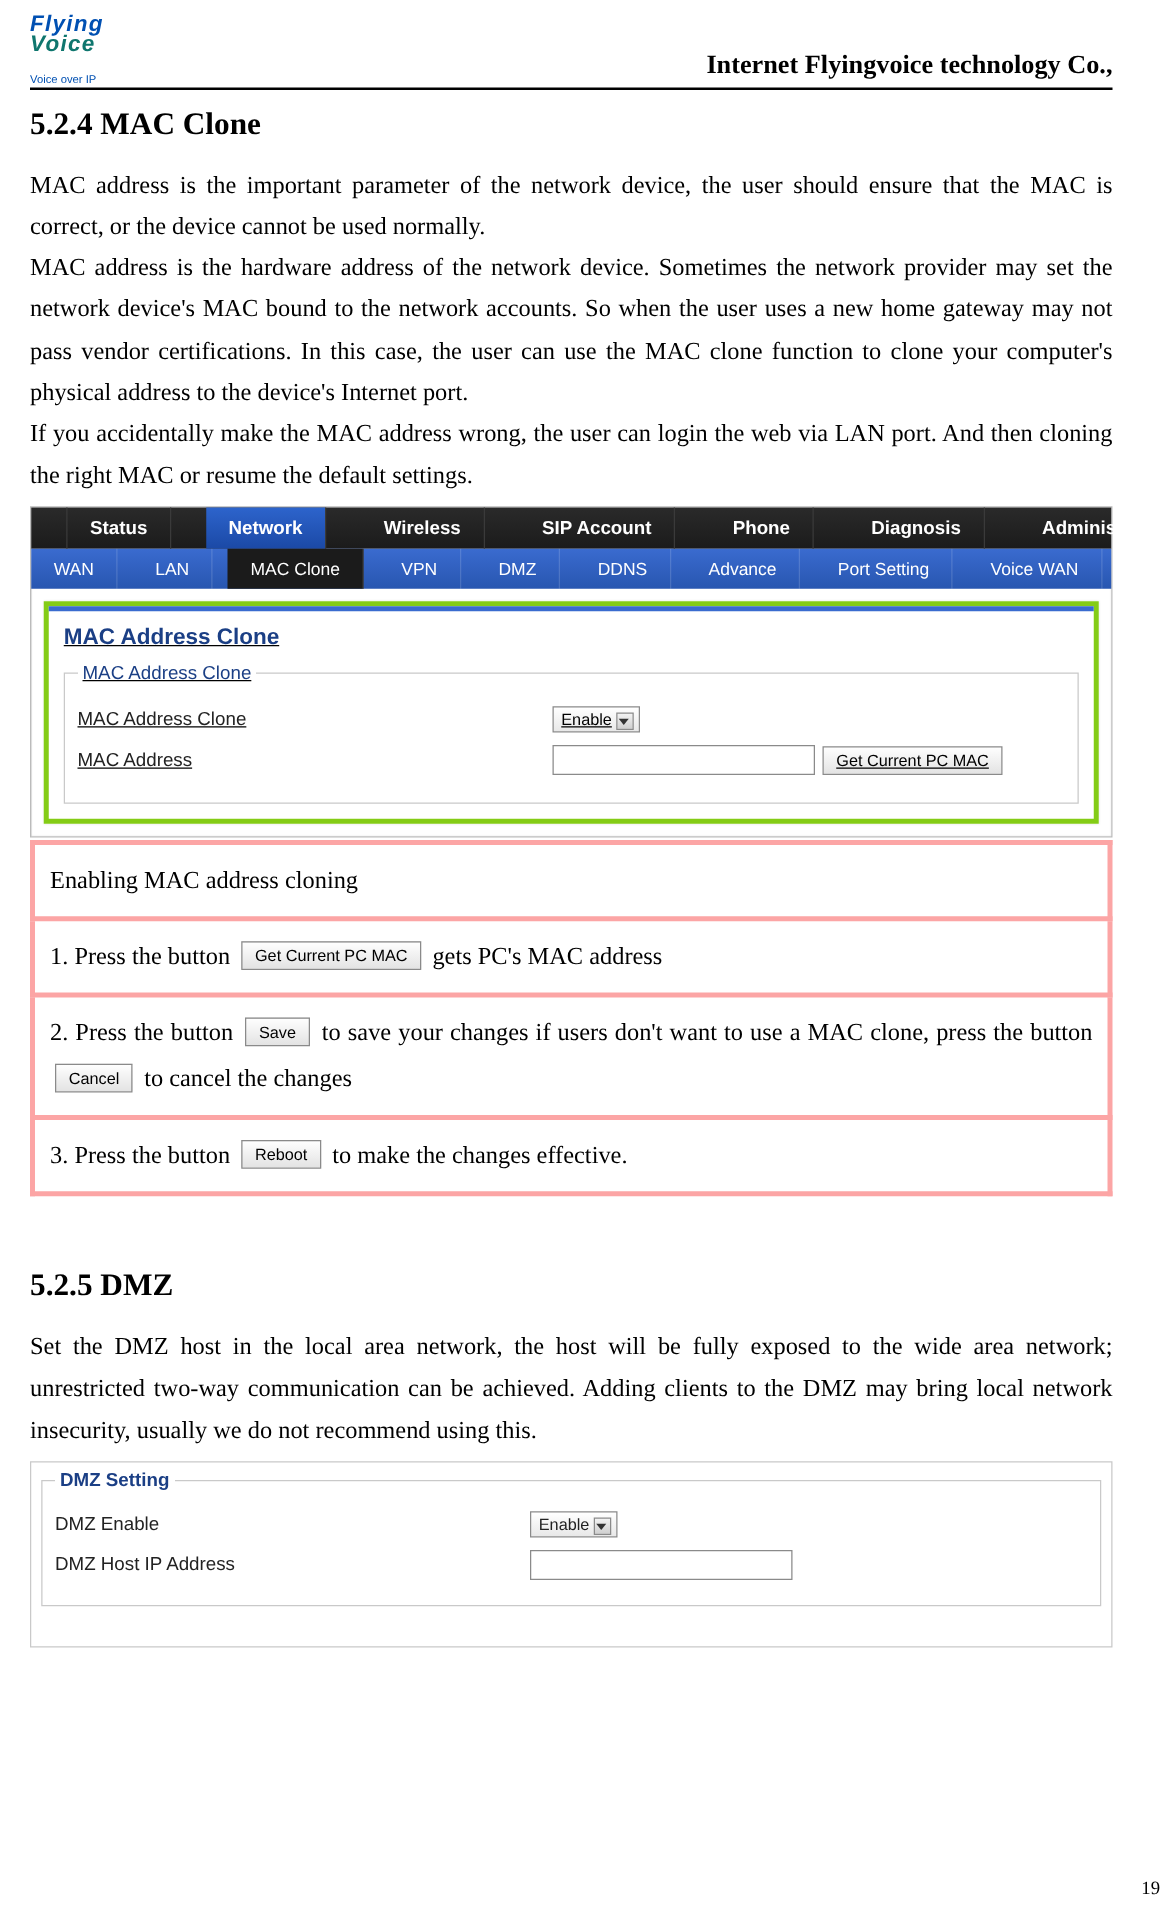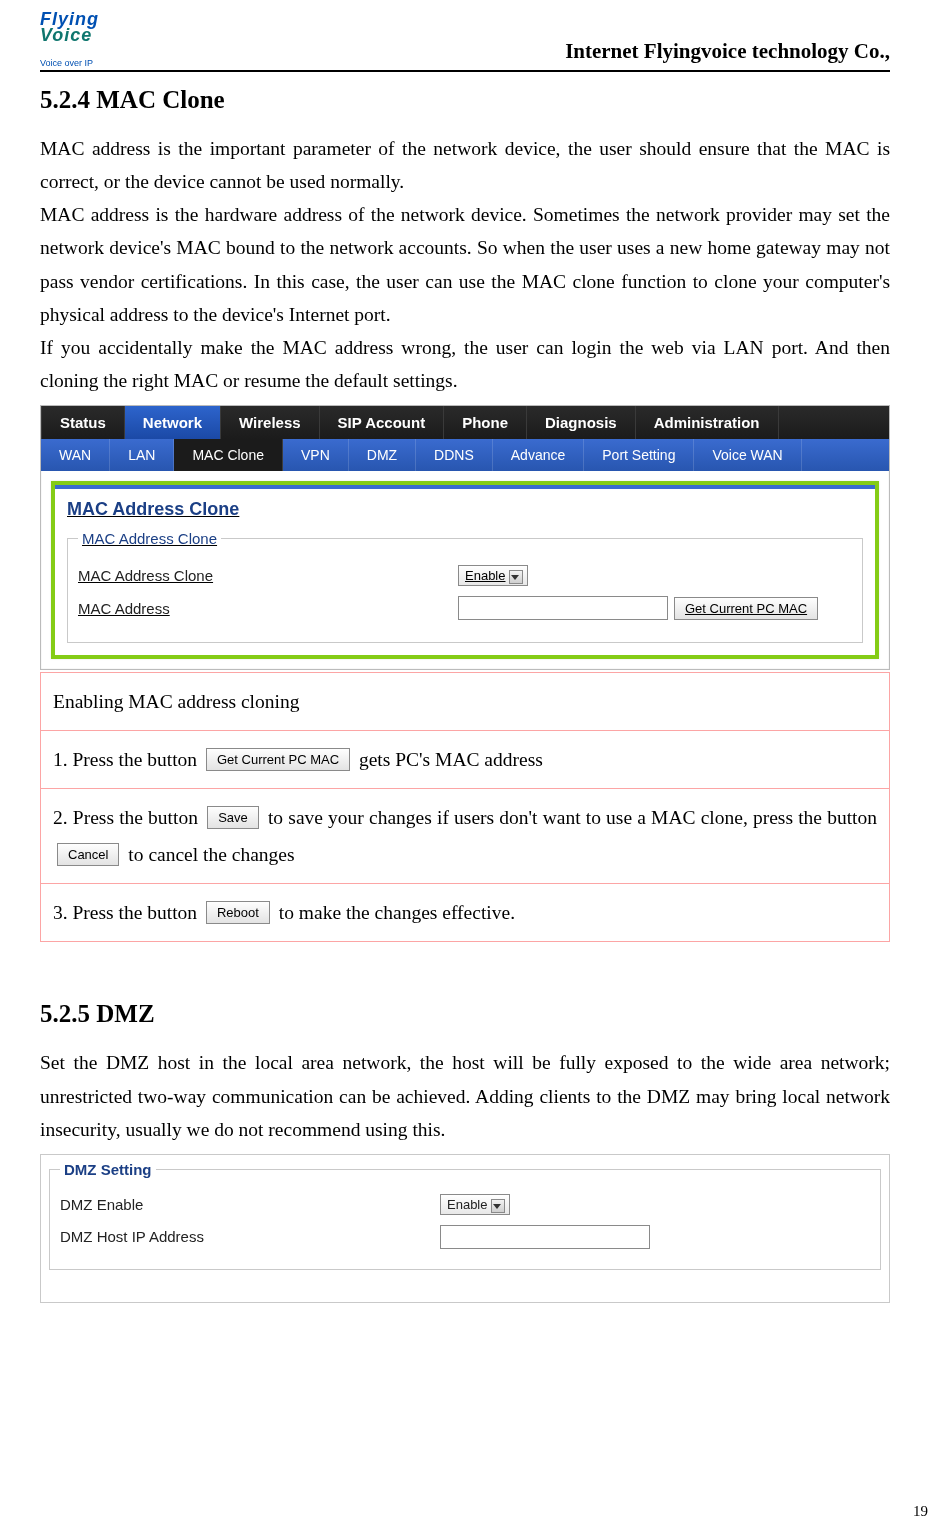--- a/index.html
+++ b/index.html
@@ -1,53 +1,53 @@
 <!DOCTYPE html>
 <html><head>
 <meta charset="utf-8">
 <style>
   body { margin:0; font-family:"Times New Roman", serif; color:#000; background:#fff; }
-  .page { width:928px; min-height:1534px; margin:0 auto; padding:10px 38px 0 40px; box-sizing:border-box; position:relative; }
+  .page { width:928px; min-height:1534px; margin:0 auto; padding:10px 38px 0 24px; box-sizing:border-box; position:relative; }
 
   
   .hdr { display:flex; align-items:flex-end; justify-content:space-between; border-bottom:2px solid #000; padding-bottom:2px; margin-bottom:14px; }
   .logo-box { display:flex; flex-direction:column; align-items:flex-start; }
   .logo-fly  { font:bold 18px/1 Arial,sans-serif; color:#0050b2; letter-spacing:1px; font-style:italic; }
   .logo-voice{ font:bold 18px/1 Arial,sans-serif; color:#0f766e; letter-spacing:1px; font-style:italic; margin-top:-2px;}
   .logo-small{ font:9px/1 Arial,sans-serif; color:#0050b2; margin-top:15px;}
   .company   { font-weight:bold; font-size:21px; margin-bottom:4px; }
 
   h2.section { font-size:25px; font-weight:bold; margin:10px 0 18px 0; }
   .body-text p { font-size:19.5px; line-height:1.7; text-align:justify; margin:0; }
   .gap { height:24px; }
 
   
   .ui-panel { border:1px solid #bbb; font-family:Arial,Helvetica,sans-serif; font-size:14px; box-shadow:0 0 1px #bbb inset; }
   .tabs1 { display:flex; background:linear-gradient(#2a2a2a,#1b1b1b); }
-  .tabs1 .tab { flex:0 0 auto; padding:8px 18px; color:#fff; border-right:1px solid #3a3a3a; font-weight:bold; text-align:left; font-size:15px;}
+  .tabs1 .tab { flex:0 0 auto; padding:8px 18px; color:#fff; border-right:1px solid #3a3a3a; font-weight:bold; text-align:left; font-size:15px;margin-left:28px;}
   .tabs1 .tab.first{border-left:1px solid #3a3a3a;}
   .tabs1 .tab.active { background:linear-gradient(#2d64cc,#1b49a6); }
-  .tabs2 { display:flex; background:linear-gradient(#3a6bcf,#2856b0); padding:0;}
+  .tabs2 { display:flex; background:linear-gradient(#3a6bcf,#2856b0); padding:0;gap:12px;}
   .tabs2 .sub { flex:0 0 auto; padding:8px 18px; color:#fff; font-size:14px; border-right:1px solid rgba(255,255,255,.15);}
   .tabs2 .sub.active { background:#1b1b1b; }
   .panel-inner { border:4px solid #84cc16; margin:10px; box-shadow:0 0 2px rgba(0,0,0,.1);text-decoration:underline;}
   .panel-header{ border-top:4px solid #3a6bcf; padding:10px 12px 4px; font-size:18px; color:#1b3f85; font-weight:bold;}
   fieldset.fs { border:1px solid #c9c9c9; margin:6px 12px 12px; padding:8px 10px 12px; }
   fieldset.fs legend{ color:#1b3f85; font-size:15px; padding:0 4px;}
   .formrow { display:flex; align-items:center; margin:10px 0; }
   .formrow .lbl { width:380px; font-size:15px; color:#222;}
   .win-select { border:1px solid #8a8a8a; background:linear-gradient(#fff,#e8e8e8); padding:2px 22px 2px 6px; font-size:13px; position:relative; display:inline-block;}
   .win-select::after{ content:""; position:absolute; right:4px; top:4px; width:14px; height:14px; background:linear-gradient(#f3f3f3,#cfcfcf); border:1px solid #8a8a8a; box-sizing:border-box;}
   .win-select::before{ content:""; position:absolute; right:8px; top:9px; border-left:4px solid transparent; border-right:4px solid transparent; border-top:5px solid #333; z-index:2;}
   .win-input { border:1px solid #8a8a8a; padding:2px 4px; width:200px; font-size:13px; height:18px;}
   .win-btn { border:1px solid #8a8a8a; background:linear-gradient(#fefefe,#e3e3e3); padding:3px 10px; font-size:13px; margin-left:6px; cursor:default; display:inline-block;}
 
   
   table.instr { width:100%; border-collapse:collapse; margin-top:2px;}
-  table.instr td{ border:1px solid #fca5a5; padding:10px 12px; font-size:19.5px; line-height:1.9; text-align:justify;}
+  table.instr td{ border:4px solid #fca5a5; padding:10px 12px; font-size:19.5px; line-height:1.9; text-align:justify;}
   .inline-btn{ border:1px solid #8a8a8a; background:linear-gradient(#fefefe,#e3e3e3); font:13px Arial,sans-serif; padding:3px 10px; display:inline-block; vertical-align:2px; margin:0 4px;}
 
   
   .dmz-panel { border:1px solid #c9c9c9; padding:4px 6px 30px; font-family:Arial,Helvetica,sans-serif; font-size:15px; color:#222; position:relative;}
   .dmz-panel fieldset{ border:1px solid #c9c9c9; margin:2px; padding:6px 10px 10px;}
   .dmz-panel legend{ color:#1b3f85; font-size:15px; padding:0 4px; font-weight:bold;}
 
   .page-number{ position:absolute; bottom:14px; left:0; right:0; text-align:right; font-size:15px;}
 </style>
 </head>

